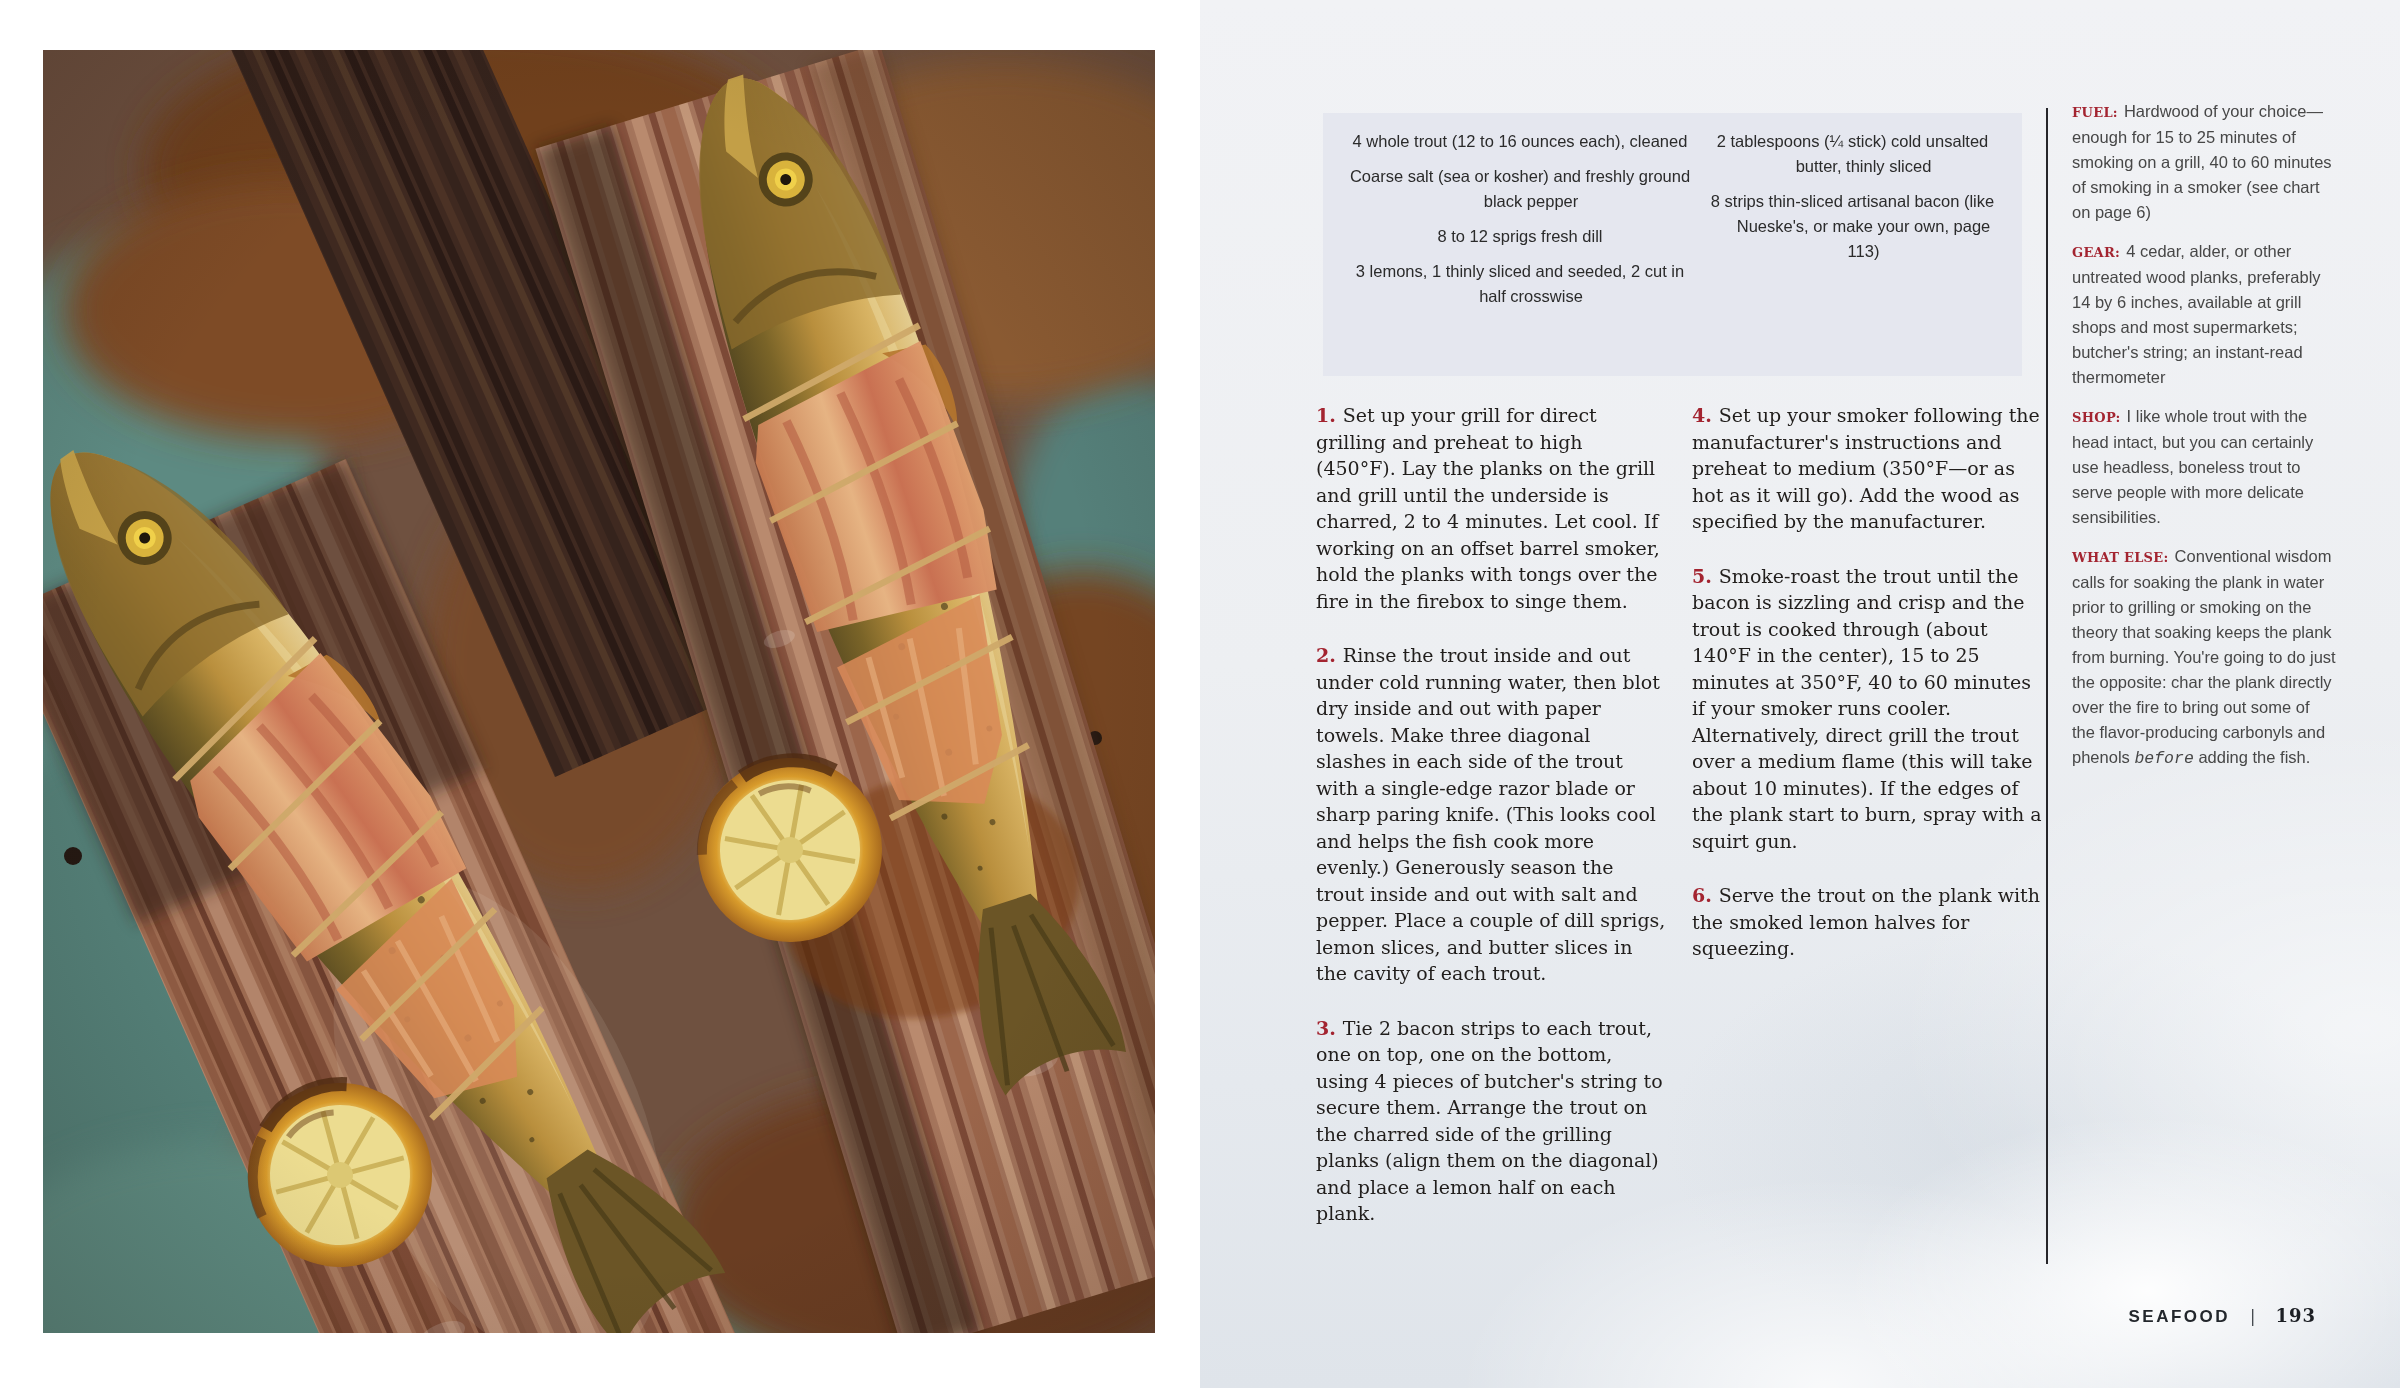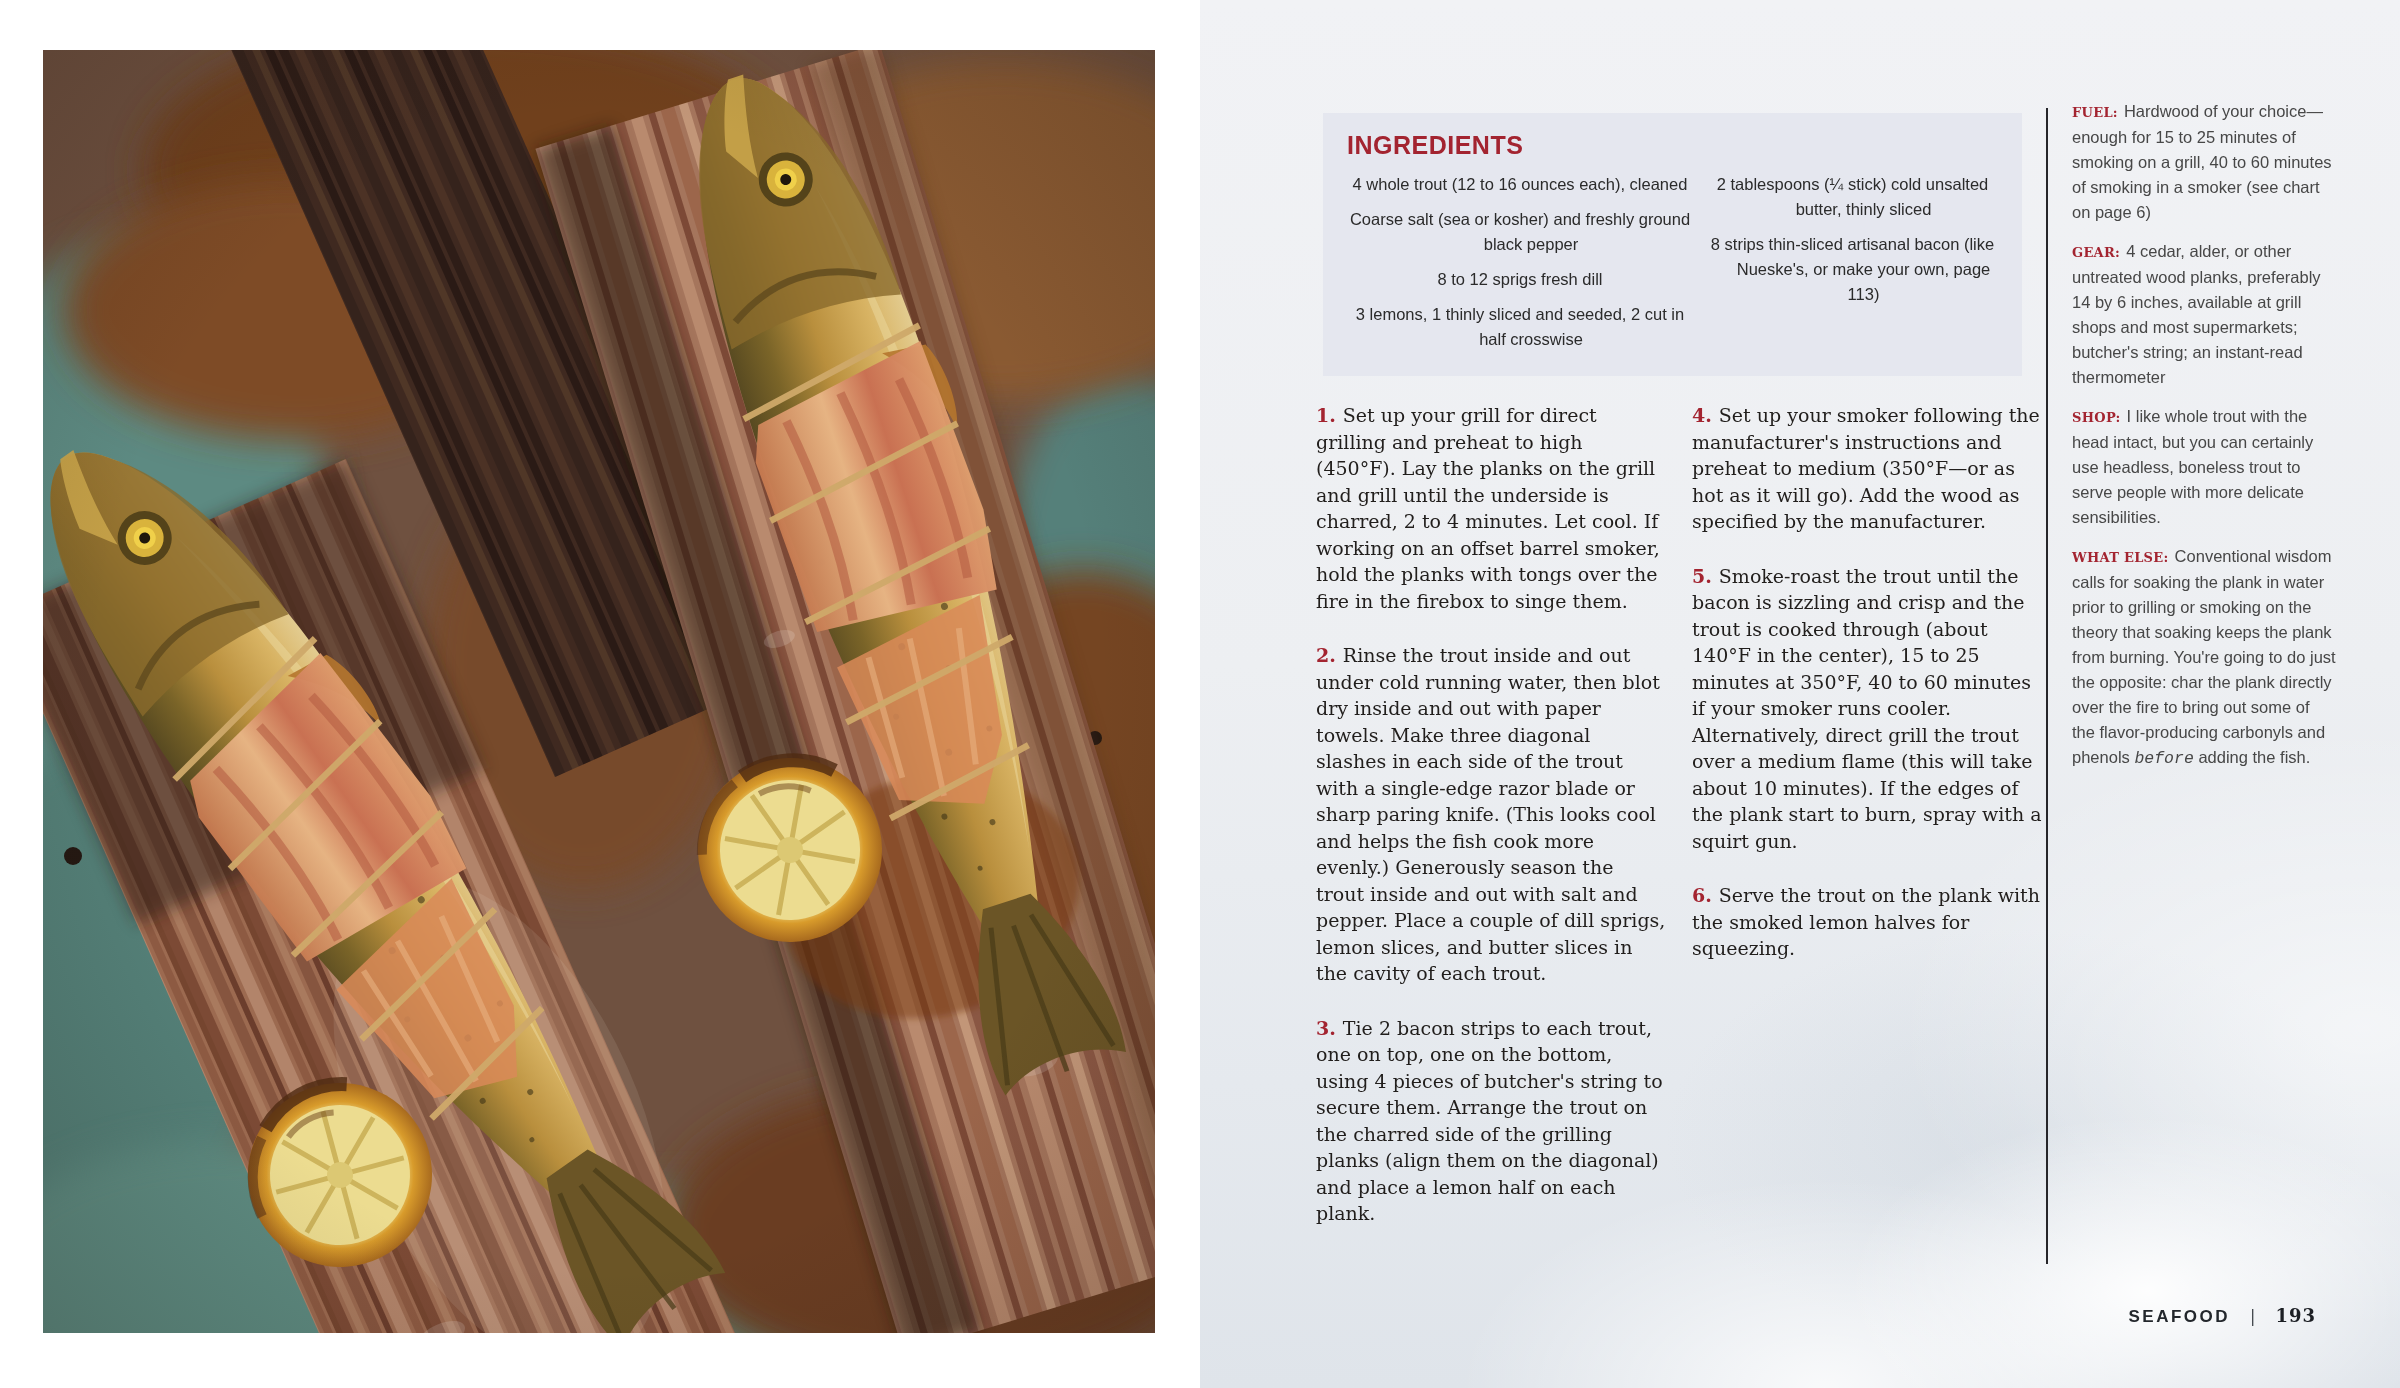--- a/index.html
+++ b/index.html
@@ -224,21 +224,20 @@
         <use href="#lemonHalf"></use>
       </g>
 
       <rect width="1112" height="1283" fill="url(#vig)"></rect>
     </svg>
   </div>
 
   <div class="page-right">
 
     <section class="ingredients-box">
-      <h2>INGREDIENTS</h2>
       <div class="ing-cols">
         <div class="ing-col1">
           <p class="ing">4 whole trout (12 to 16 ounces each), cleaned</p>
           <p class="ing">Coarse salt (sea or kosher) and freshly ground black pepper</p>
           <p class="ing">8 to 12 sprigs fresh dill</p>
           <p class="ing">3 lemons, 1 thinly sliced and seeded, 2 cut in half crosswise</p>
         </div>
         <div class="ing-col2">
           <p class="ing">2 tablespoons (¼ stick) cold unsalted butter, thinly sliced</p>
           <p class="ing">8 strips thin-sliced artisanal bacon (like Nueske's, or make your own, page 113)</p>

